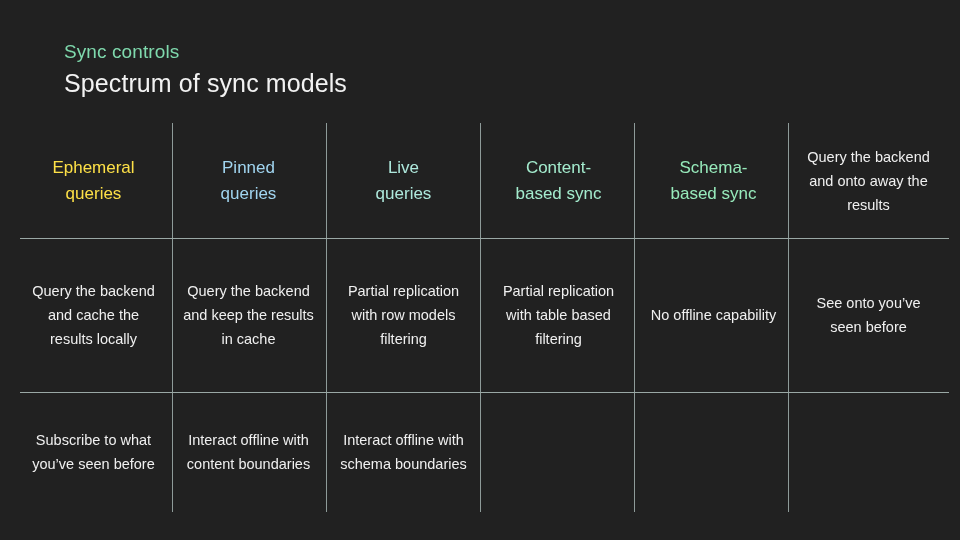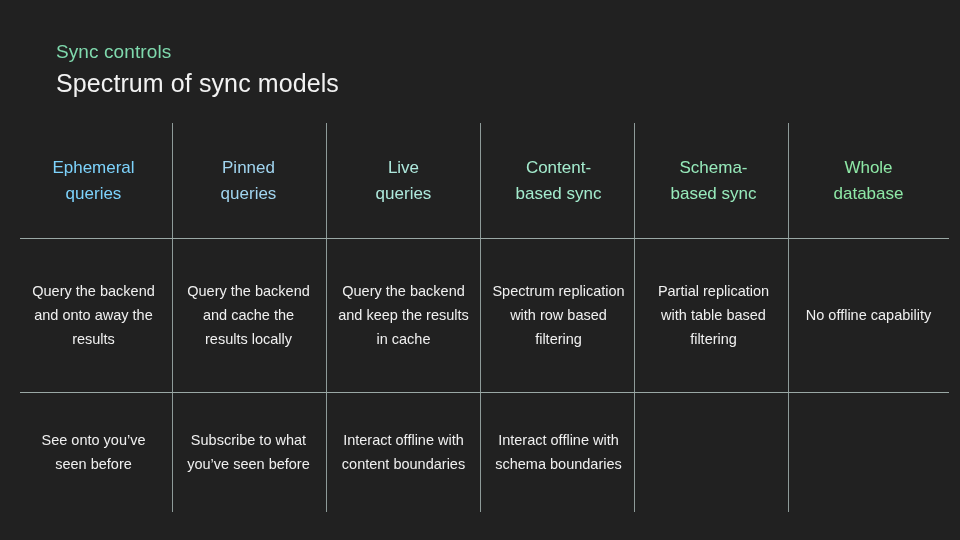--- a/index.html
+++ b/index.html
@@ -18,21 +18,21 @@
   .slide {
     position: relative;
     width: 960px;
     height: 540px;
     box-sizing: border-box;
   }
 
   
   .title-block {
     position: absolute;
-    left: 56px;
+    left: 64px;
     top: 40px;
   }
   .eyebrow {
     font-size: 19px;
     line-height: 24px;
     color: #7fd9ad;
     font-weight: 400;
     letter-spacing: 0.1px;
     white-space: nowrap;
   }
@@ -94,21 +94,21 @@
     box-sizing: border-box;
     padding: 0 10px;
   }
 
   .cell.head {
     font-size: 17px;
     line-height: 26px;
     font-weight: 400;
     align-items: center;
   }
-  .cell.head.c0 { color: #7dd3fc; }
+  .cell.head.c0 { color: #fde047; }
   .cell.head.c1 { color: #a1d5f0; }
   .cell.head.c2 { color: #aee8dc; }
   .cell.head.c3 { color: #a4ecce; }
   .cell.head.c4 { color: #97eabb; }
   .cell.head.c5 { color: #8ee8a6; }
 
   .cell.body {
     font-size: 14.5px;
     line-height: 24px;
     color: #f0f0f0;
@@ -152,35 +152,32 @@
         </div>
       <div class="cell head c2">
           <span class="txt">Live<br>queries</span>
         </div>
       <div class="cell head c3">
           <span class="txt">Content-<br>based sync</span>
         </div>
       <div class="cell head c4">
           <span class="txt">Schema-<br>based sync</span>
         </div>
-      <div class="cell head c5">
-          <span class="txt">Whole<br>database</span>
-        </div>
 
       <div class="cell body">
           <span class="txt">Query the backend and onto away the results</span>
         </div>
       <div class="cell body">
           <span class="txt">Query the backend and cache the results locally</span>
         </div>
       <div class="cell body">
           <span class="txt">Query the backend and keep the results in cache</span>
         </div>
       <div class="cell body">
-          <span class="txt">Spectrum replication with row based filtering</span>
+          <span class="txt">Partial replication with row models filtering</span>
         </div>
       <div class="cell body">
           <span class="txt">Partial replication with table based filtering</span>
         </div>
 
       <div class="cell body">
           <span class="txt">No offline capability</span>
         </div>
       <div class="cell body">
           <span class="txt">See onto you’ve seen before</span>

